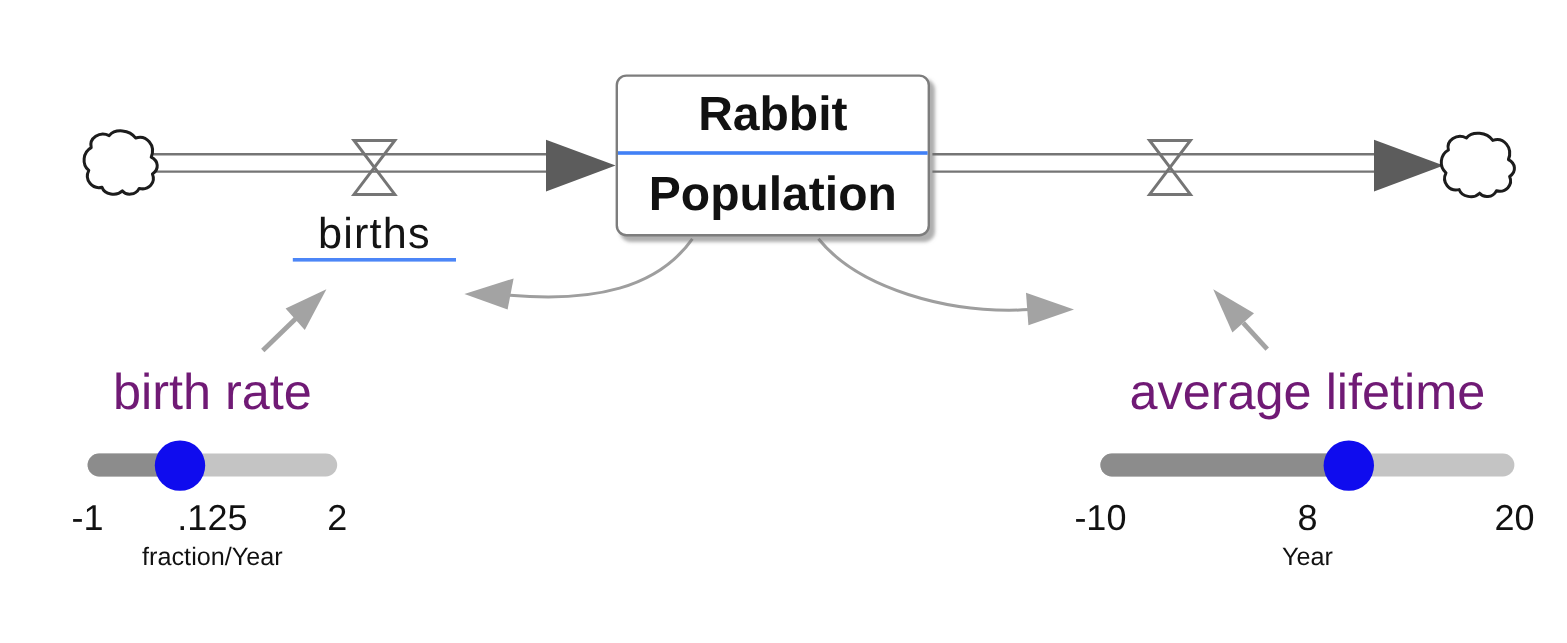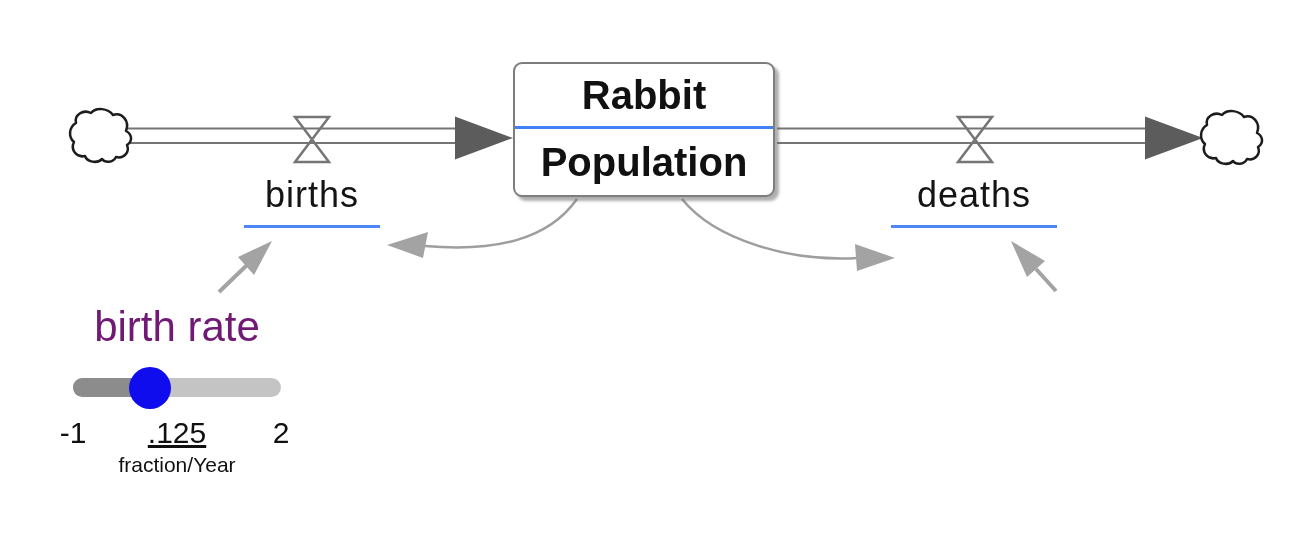--- a/index.html
+++ b/index.html
@@ -21,21 +21,21 @@
     display:flex; align-items:center; justify-content:center;
     font-weight:bold; font-size:40px; color:#111; line-height:1;
   }
   .stock-row.top { flex:0 0 62px; border-bottom:3px solid #4180f6; }
   .stock-row.bottom { flex:1; }
 
   
   .flow-label {
     position:absolute; z-index:2; text-align:center;
     font-size:36px; color:#141414; line-height:36px; letter-spacing:1px;
-    padding-bottom:12px; border-bottom:3px solid #4c86f7;
+    padding-bottom:2px; border-bottom:3px solid #4c86f7;
   }
   #births-label { left:244px; top:177px; width:136px; }
   #deaths-label { left:891px; top:177px; width:166px; }
 
   
   .slider {
     position:absolute; height:19px; z-index:2;
   }
   #slider-birth-rate { left:73px; top:378px; width:208px; }
   #slider-avg-lifetime { left:917px; top:378px; width:345px; }
@@ -57,21 +57,21 @@
   #slider-avg-lifetime .track-fill { width:60%; }
   .knob {
     position:absolute; top:-11px; width:42px; height:42px;
     border-radius:50%; background:#0f0cee; cursor:pointer;
   }
   #slider-birth-rate .knob { left:calc(37% - 21px); }
   #slider-avg-lifetime .knob { left:calc(60% - 21px); }
 
   .tick { position:absolute; top:38px; font-size:30px; line-height:1.1; color:#111; white-space:nowrap; }
   .tick.min { left:0; transform:translateX(-50%); }
-  .tick.val { left:50%; transform:translateX(-50%);text-decoration:underline; }
+  .tick.val { left:50%; transform:translateX(-50%); }
   .tick.max { right:0; transform:translateX(50%); }
   .unit {
     position:absolute; left:50%; transform:translateX(-50%);
     top:75px; font-size:21px; line-height:1.1; color:#111; white-space:nowrap;
   }
 </style>
 </head>
 <body>
 
 <div id="stage">
@@ -124,28 +124,38 @@
       <polygon points="1011,241 1045,261 1027,277" fill="#a3a3a3"></polygon>
     </g>
   </svg>
 
   <div class="stock">
     <div class="stock-row top">Rabbit</div>
     <div class="stock-row bottom">Population</div>
   </div>
 
   <div class="flow-label" id="births-label">births</div>
-  <div class="flow-label" id="deaths-label">deaths</div>
 
   <div class="slider" id="slider-birth-rate">
     <div class="slider-title">birth rate</div>
     <div class="track">
       <div class="track-fill"></div>
     </div>
     <div class="knob"></div>
     <div class="tick min">-1</div>
     <div class="tick val">.125</div>
     <div class="tick max">2</div>
     <div class="unit">fraction/Year</div>
   </div>
 
+  <div class="slider" id="slider-avg-lifetime">
+    <div class="slider-title">average lifetime</div>
+    <div class="track">
+      <div class="track-fill"></div>
+    </div>
+    <div class="knob"></div>
+    <div class="tick min">-10</div>
+    <div class="tick val">8</div>
+    <div class="tick max">20</div>
+    <div class="unit">Year</div>
+  </div>
 
 </div>
 
 </body></html>

